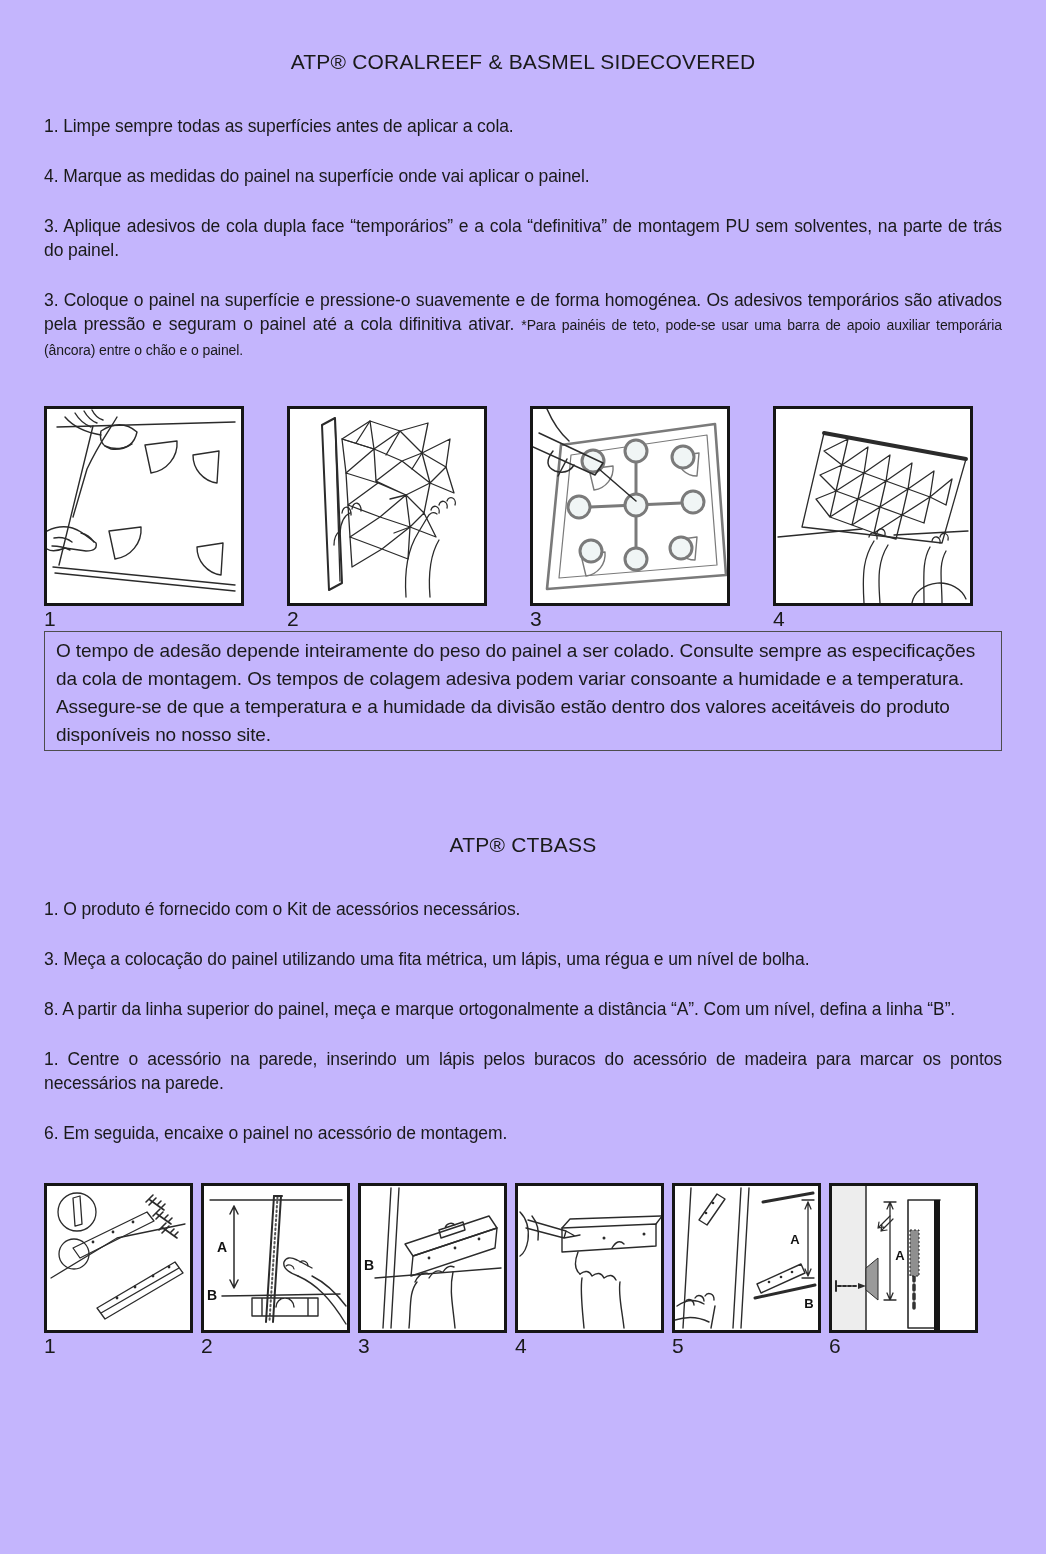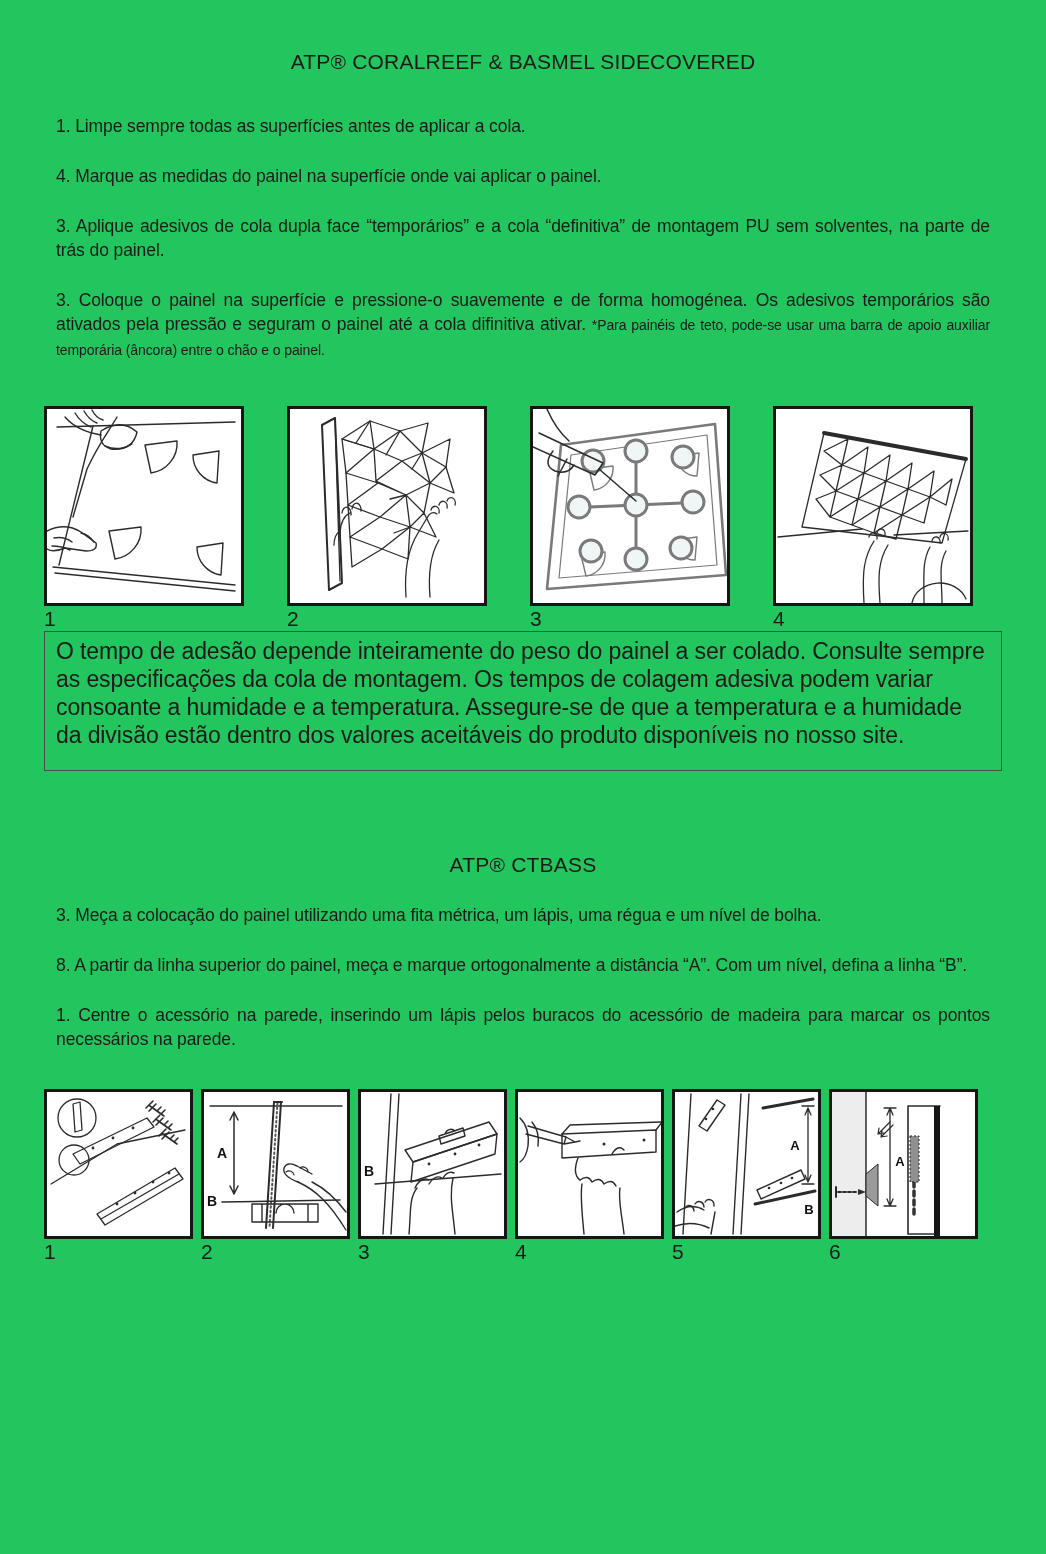--- a/index.html
+++ b/index.html
@@ -1,27 +1,27 @@
 <!DOCTYPE html>
 <html><head>
 <meta charset="utf-8">
 <style>
   html,body { margin:0; padding:0; background:#fff; }
   .page {
-    position:relative; width:1046px; height:1554px; background:#22c55e;
+    position:relative; width:1046px; height:1554px; background:#c4b5fd;
     color:#1a1a1a; font-family:"Liberation Sans", sans-serif; overflow:hidden;
     box-sizing:border-box;
   }
   .content { padding:0 44px; }
   .doc-title {
     margin:0; padding-top:50px; text-align:center;
     font-size:21px; font-weight:400; letter-spacing:0.2px;
   }
   .step {
-    margin:12px; margin-top:26px;
+    margin:0; margin-top:26px;
     font-size:17.5px; line-height:24px; letter-spacing:-0.1px;
   }
   .step.first { margin-top:40px; }
   .step.justify { text-align:justify; }
   .small-note { font-size:14px; }
   .fig-row { display:flex; margin-top:44px; }
   .fig-row.row1 { gap:43px; }
   .fig-row.row2 { gap:8px; margin-top:38px; }
   figure { margin:0; }
   .figbox {
@@ -30,22 +30,22 @@
   }
   .figbox.big { width:200px; height:200px; }
   .figbox.small { width:149px; height:150px; }
   figcaption { font-size:21px; line-height:24px; margin-top:1px; }
   .warn-heading {
     margin:26px 0 2px 0; padding-left:7px;
     font-size:23px; font-weight:700; letter-spacing:0;
   }
   .warn-box {
     box-sizing:border-box; border:1.3px solid #4d4d4d;
-    padding:5px 11px 21px 11px;
-    font-size:23px; line-height:28px; letter-spacing:-0.1px;
+    padding:5px 11px 1px 11px;
+    font-size:19px; line-height:28px; letter-spacing:-0.1px;
   }
   .doc-title.second { padding-top:0; margin-top:82px; }
   svg { display:block; }
   .lbl { font-family:"Liberation Sans", sans-serif; font-weight:700; fill:#111; }
 </style>
 </head>
 <body>
 
 <div class="page">
   <div class="content">
@@ -166,23 +166,25 @@
         <figcaption>4</figcaption>
       </figure>
     </div>
 
     <div class="warn-box">
       <span>O tempo de adesão depende inteiramente do peso do painel a ser colado. Consulte sempre as especificações da cola de montagem. Os tempos de colagem adesiva podem variar consoante a humidade e a temperatura. Assegure-se de que a temperatura e a humidade da divisão estão dentro dos valores aceitáveis do produto disponíveis no nosso site.</span>
     </div>
 
     <h1 class="doc-title second">ATP® CTBASS</h1>
 
+    <p class="step first">1. O produto é fornecido com o Kit de acessórios necessários.</p>
     <p class="step">3. Meça a colocação do painel utilizando uma fita métrica, um lápis, uma régua e um nível de bolha.</p>
     <p class="step justify">8. A partir da linha superior do painel, meça e marque ortogonalmente a distância “A”. Com um nível, defina a linha “B”.</p>
     <p class="step justify">1. Centre o acessório na parede, inserindo um lápis pelos buracos do acessório de madeira para marcar os pontos necessários na parede.</p>
+    <p class="step">6. Em seguida, encaixe o painel no acessório de montagem.</p>
 
     <div class="fig-row row2">
 
       <figure>
         <svg class="figbox small" viewBox="0 0 143 144">
           <g fill="none" stroke="#2b2b2b" stroke-width="1.3" stroke-linecap="round" stroke-linejoin="round">
             <path d="M4 92 L70 52 L138 38"></path>
             <path d="M26 62 L100 26 L107 35 L33 72 Z"></path>
             <path d="M50 122 L128 76 L136 87 L58 133 Z M54 127 L132 82"></path>
             <circle cx="30" cy="26" r="19"></circle>

